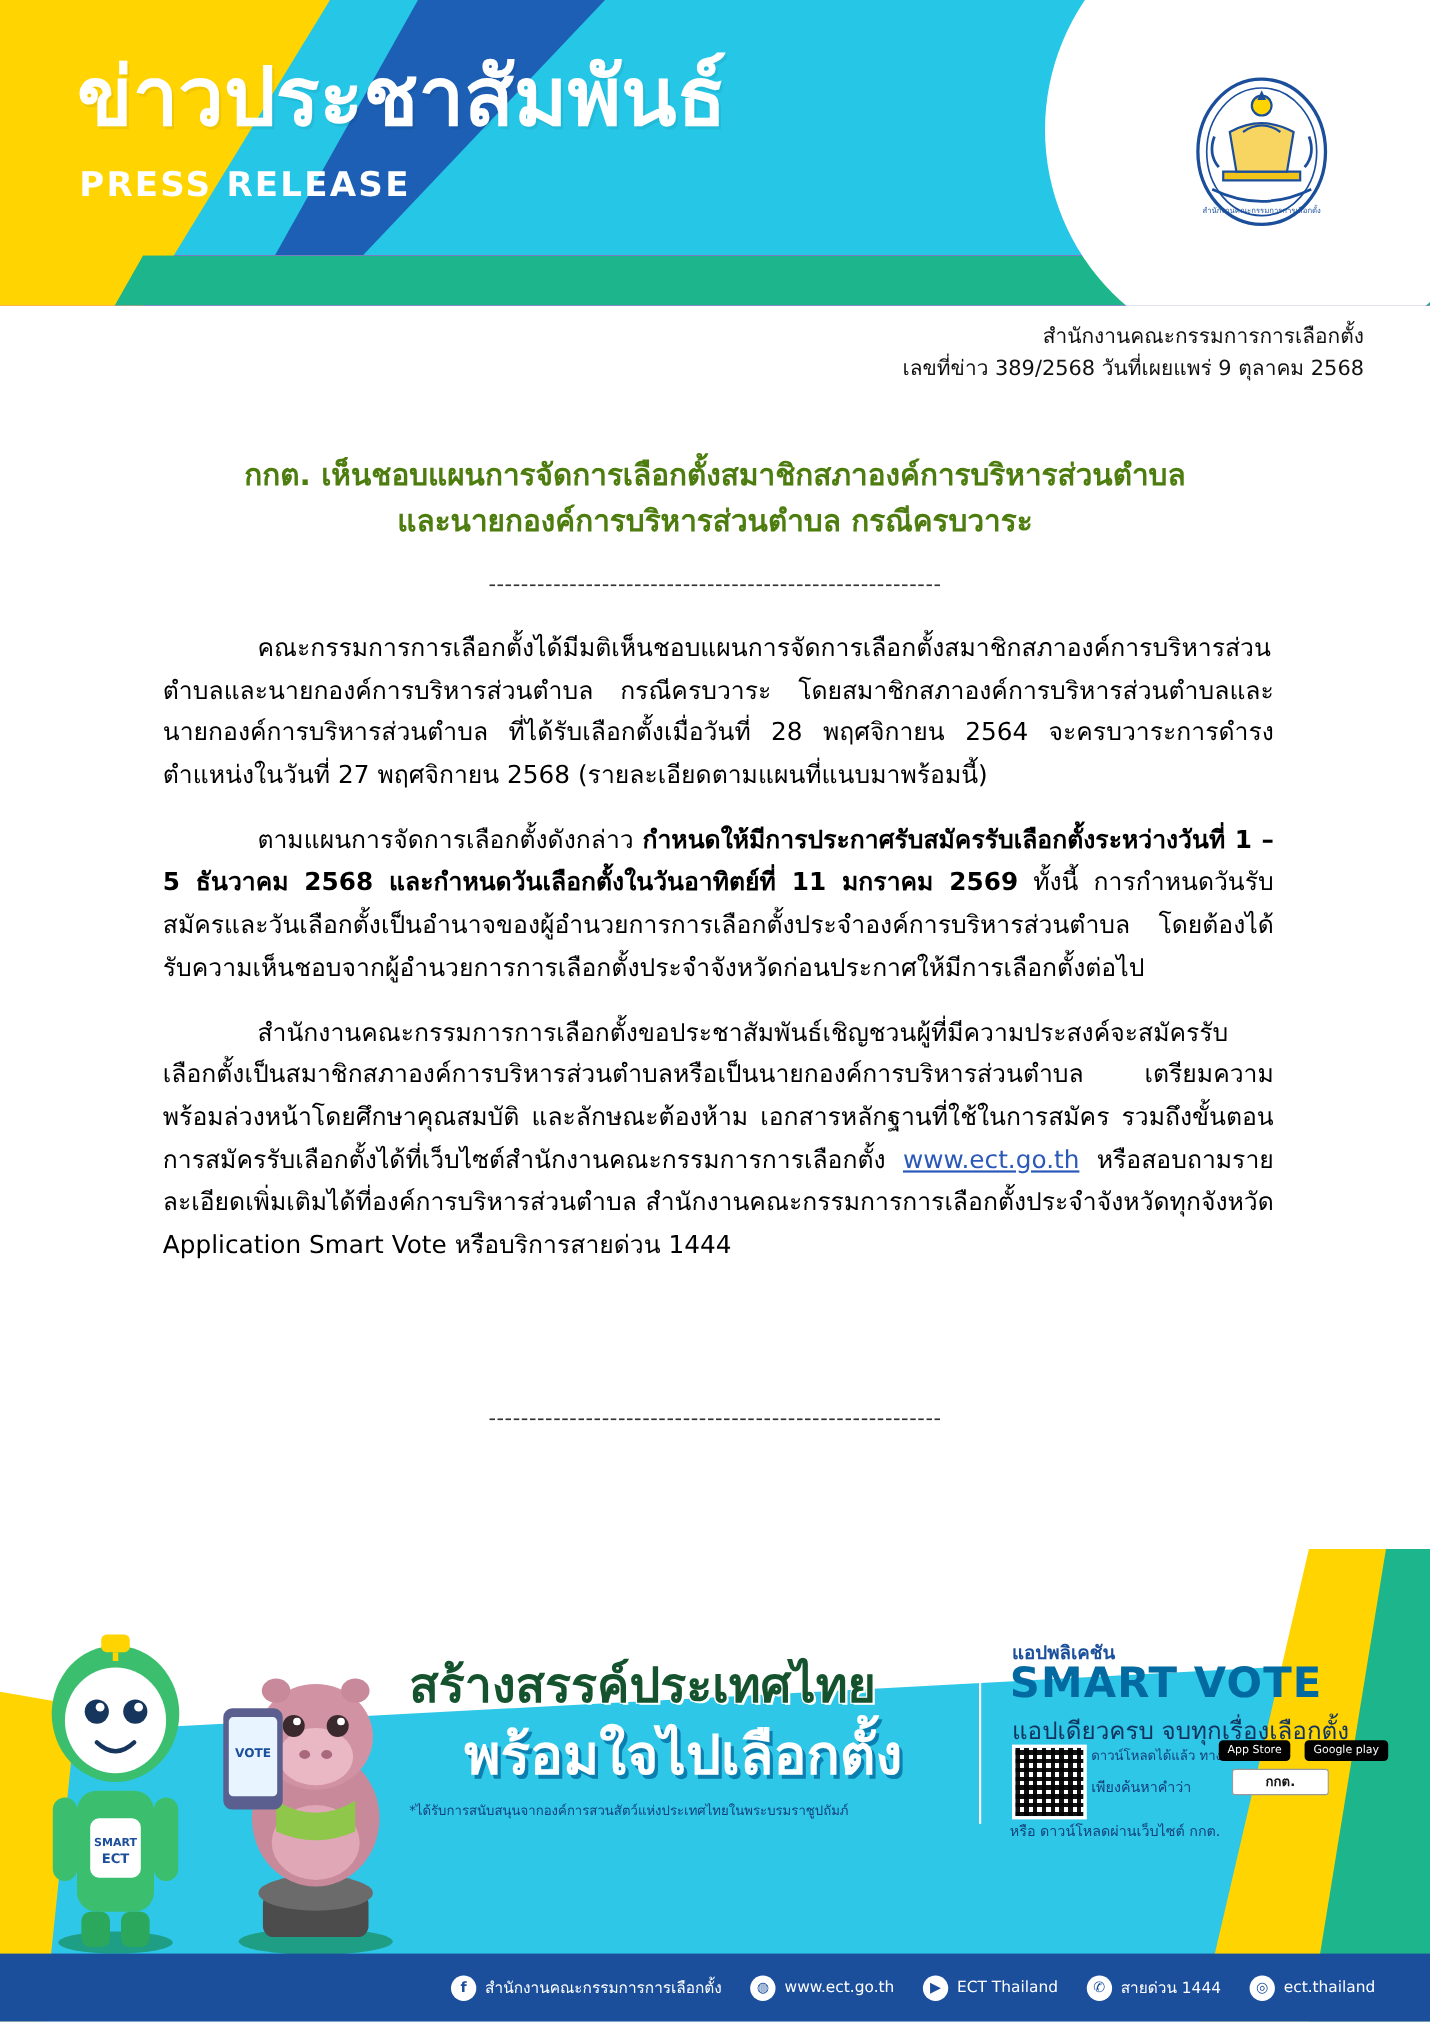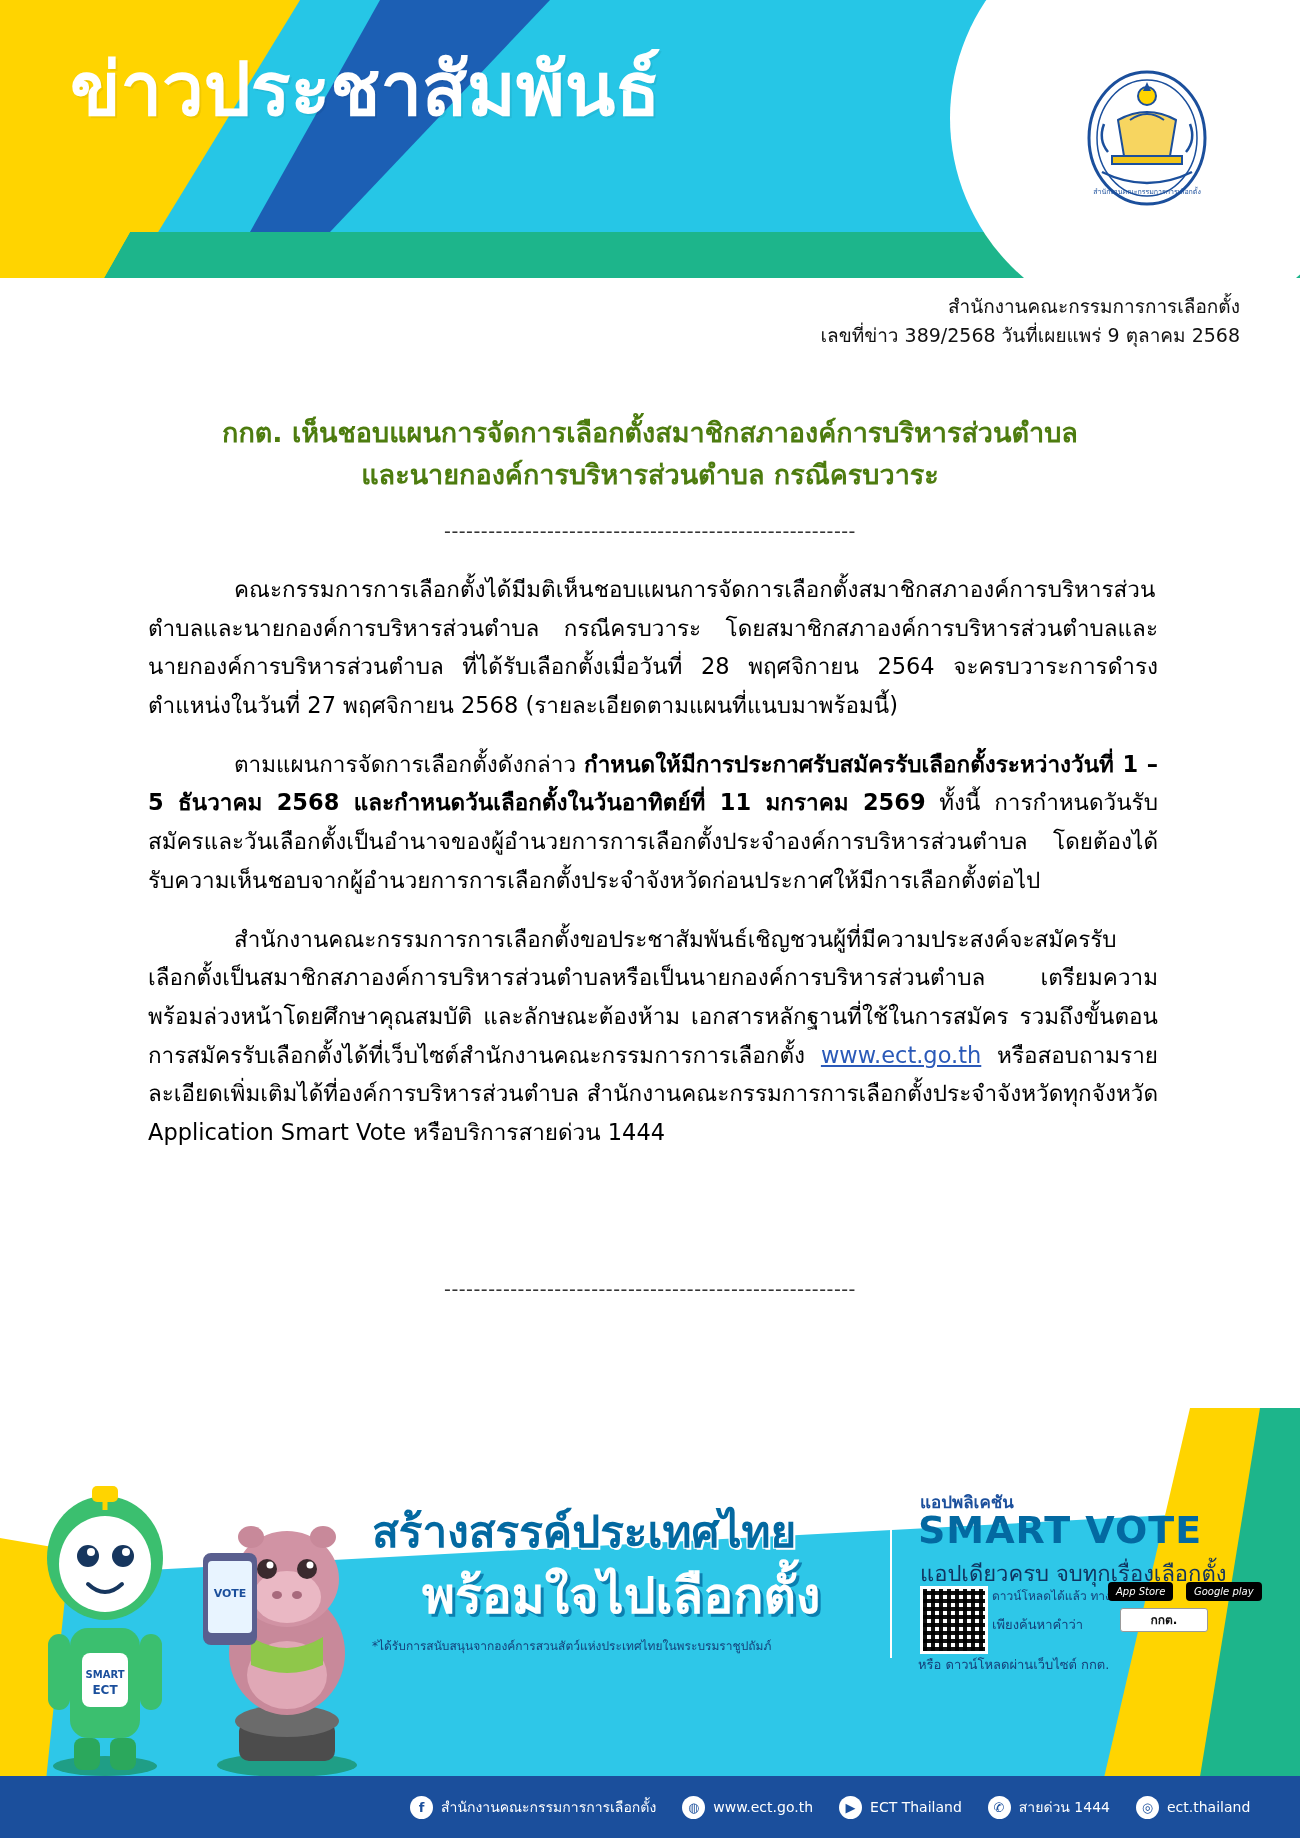--- a/index.html
+++ b/index.html
@@ -181,21 +181,21 @@
   }
   .ft-blue-bottom {
     position: absolute; left: 0; bottom: 0;
     width: 1300px; height: 62px;
     background: #1b4f9c;
   }
   .ft-slogan1 {
     position: absolute;
     left: 372px; top: 88px;
     font-size: 44px; font-weight: bold;
-    color: #0369a1;
+    color: #14532d;
     white-space: nowrap;
     text-shadow: 2px 2px 0 #ffffff, -1px -1px 0 #ffffff, 1px -1px 0 #ffffff, -1px 1px 0 #ffffff;
   }
   .ft-slogan2 {
     position: absolute;
     left: 388px; top: 148px;
     font-size: 50px; font-weight: bold;
     color: #ffffff;
     white-space: nowrap;
     text-shadow: 3px 3px 0 #0b7fb0;
@@ -237,21 +237,20 @@
     background-blend-mode: multiply;
     border: 3px solid #fff;
   }
   .ft-store {
     position: absolute;
     font-size: 10px; color: #ffffff;
     background: #000000;
     border-radius: 4px;
     padding: 4px 8px;
     white-space: nowrap;
-    font-style: italic;
   }
   .ft-dl-note {
     position: absolute; left: 992px; top: 178px;
     font-size: 12px; color: #14407a; white-space: nowrap;
   }
   .ft-search-note {
     position: absolute; left: 992px; top: 206px;
     font-size: 13px; color: #14407a; white-space: nowrap;
   }
   .ft-search-box {
@@ -304,20 +303,21 @@
 
 <div class="header">
   <div class="hdr-cyan-band"></div>
   <div class="hdr-yellow-left"></div>
   <div class="hdr-blue-wedge"></div>
   <div class="hdr-green-strip"></div>
   <div class="hdr-yellow-bottom"></div>
   <div class="hdr-white-circle"></div>
 
   <div class="hdr-title-th">ข่าวประชาสัมพันธ์</div>
+  <div class="hdr-title-en">PRESS RELEASE</div>
 
   <svg class="hdr-logo" viewBox="0 0 130 150">
     <ellipse cx="65" cy="78" rx="58" ry="66" fill="none" stroke="#1b4f9c" stroke-width="3"></ellipse>
     <ellipse cx="65" cy="78" rx="50" ry="58" fill="none" stroke="#1b4f9c" stroke-width="1.5"></ellipse>
     <path d="M30 96 h70 v8 h-70 z" fill="#f0c419" stroke="#1b4f9c" stroke-width="2"></path>
     <path d="M36 60 q29 -16 58 0 l-6 36 h-46 z" fill="#f7d560" stroke="#1b4f9c" stroke-width="2"></path>
     <path d="M48 60 q17 -12 34 0" fill="none" stroke="#1b4f9c" stroke-width="2"></path>
     <circle cx="65" cy="36" r="9" fill="#ffd400" stroke="#1b4f9c" stroke-width="2"></circle>
     <path d="M65 22 l4 9 h-8 z" fill="#1b4f9c"></path>
     <path d="M22 64 q-6 16 4 28" fill="none" stroke="#1b4f9c" stroke-width="2.5"></path>

